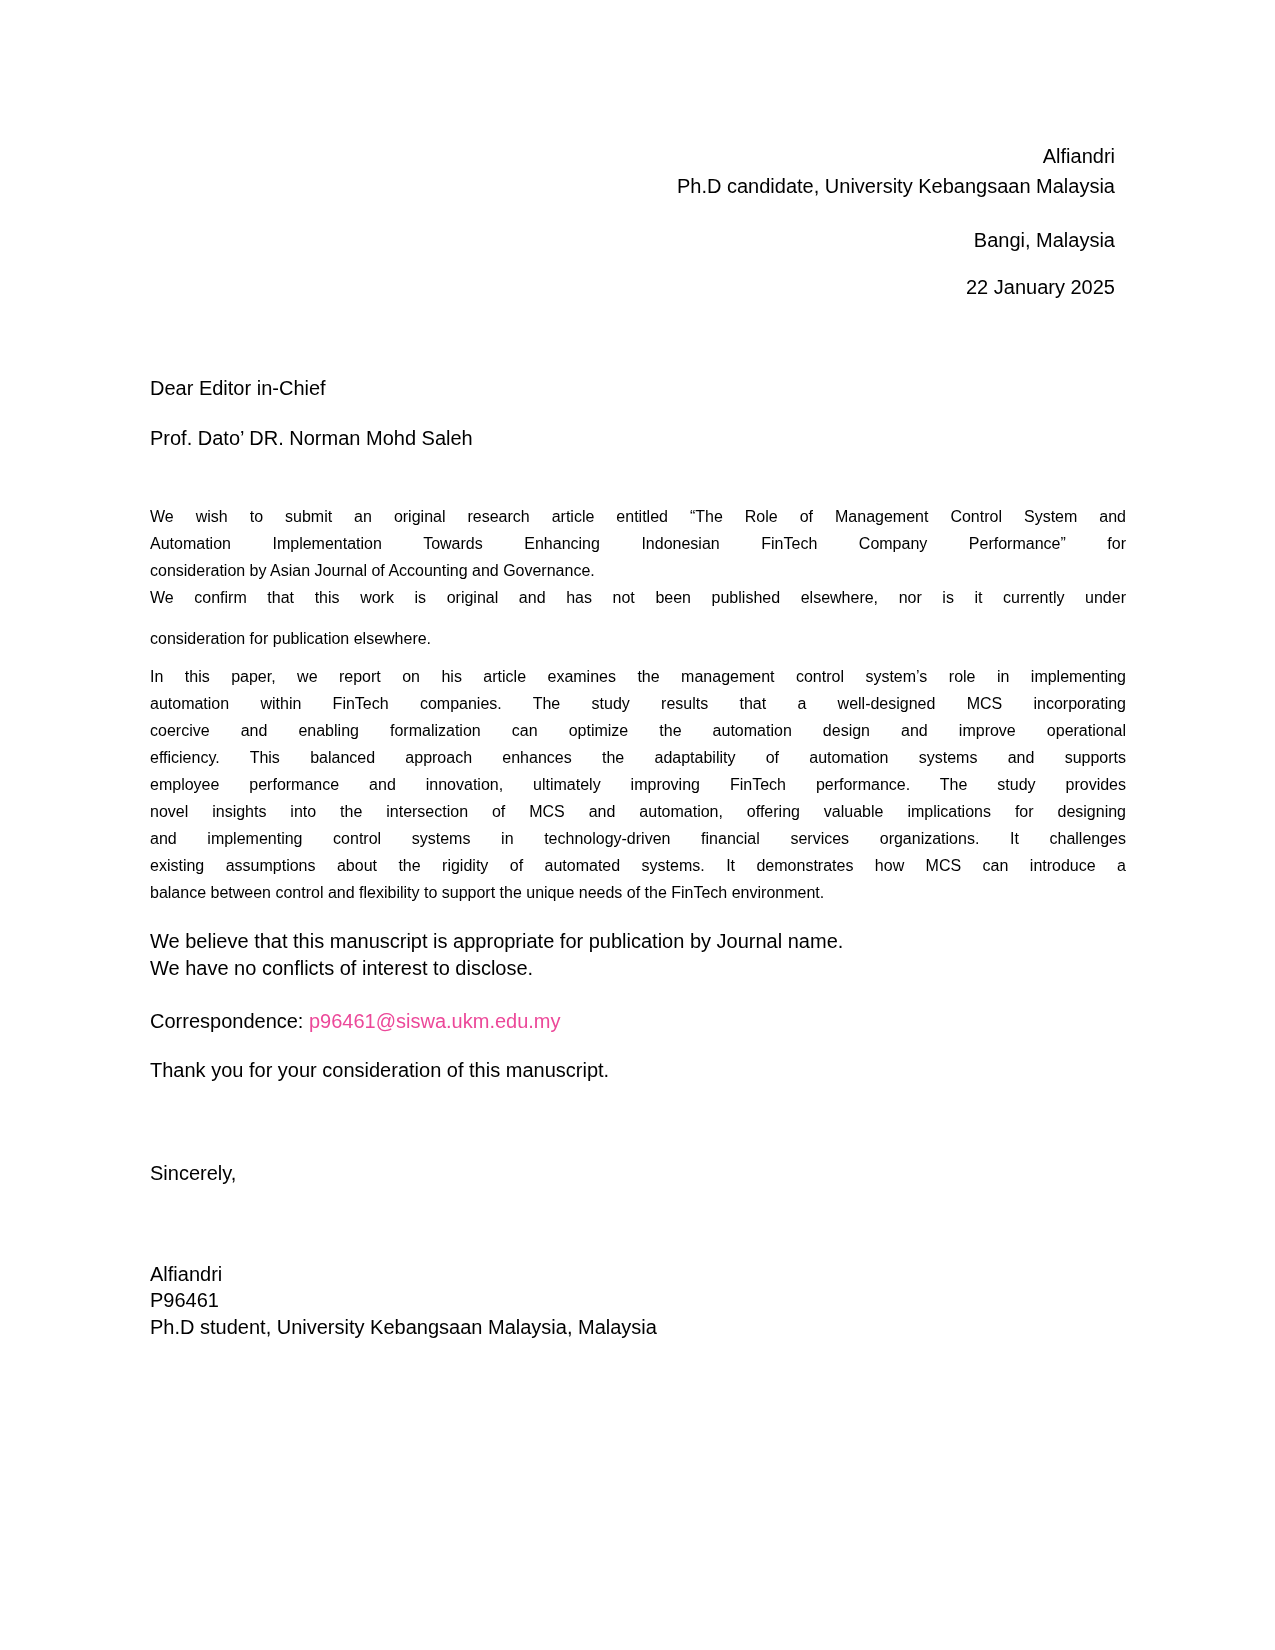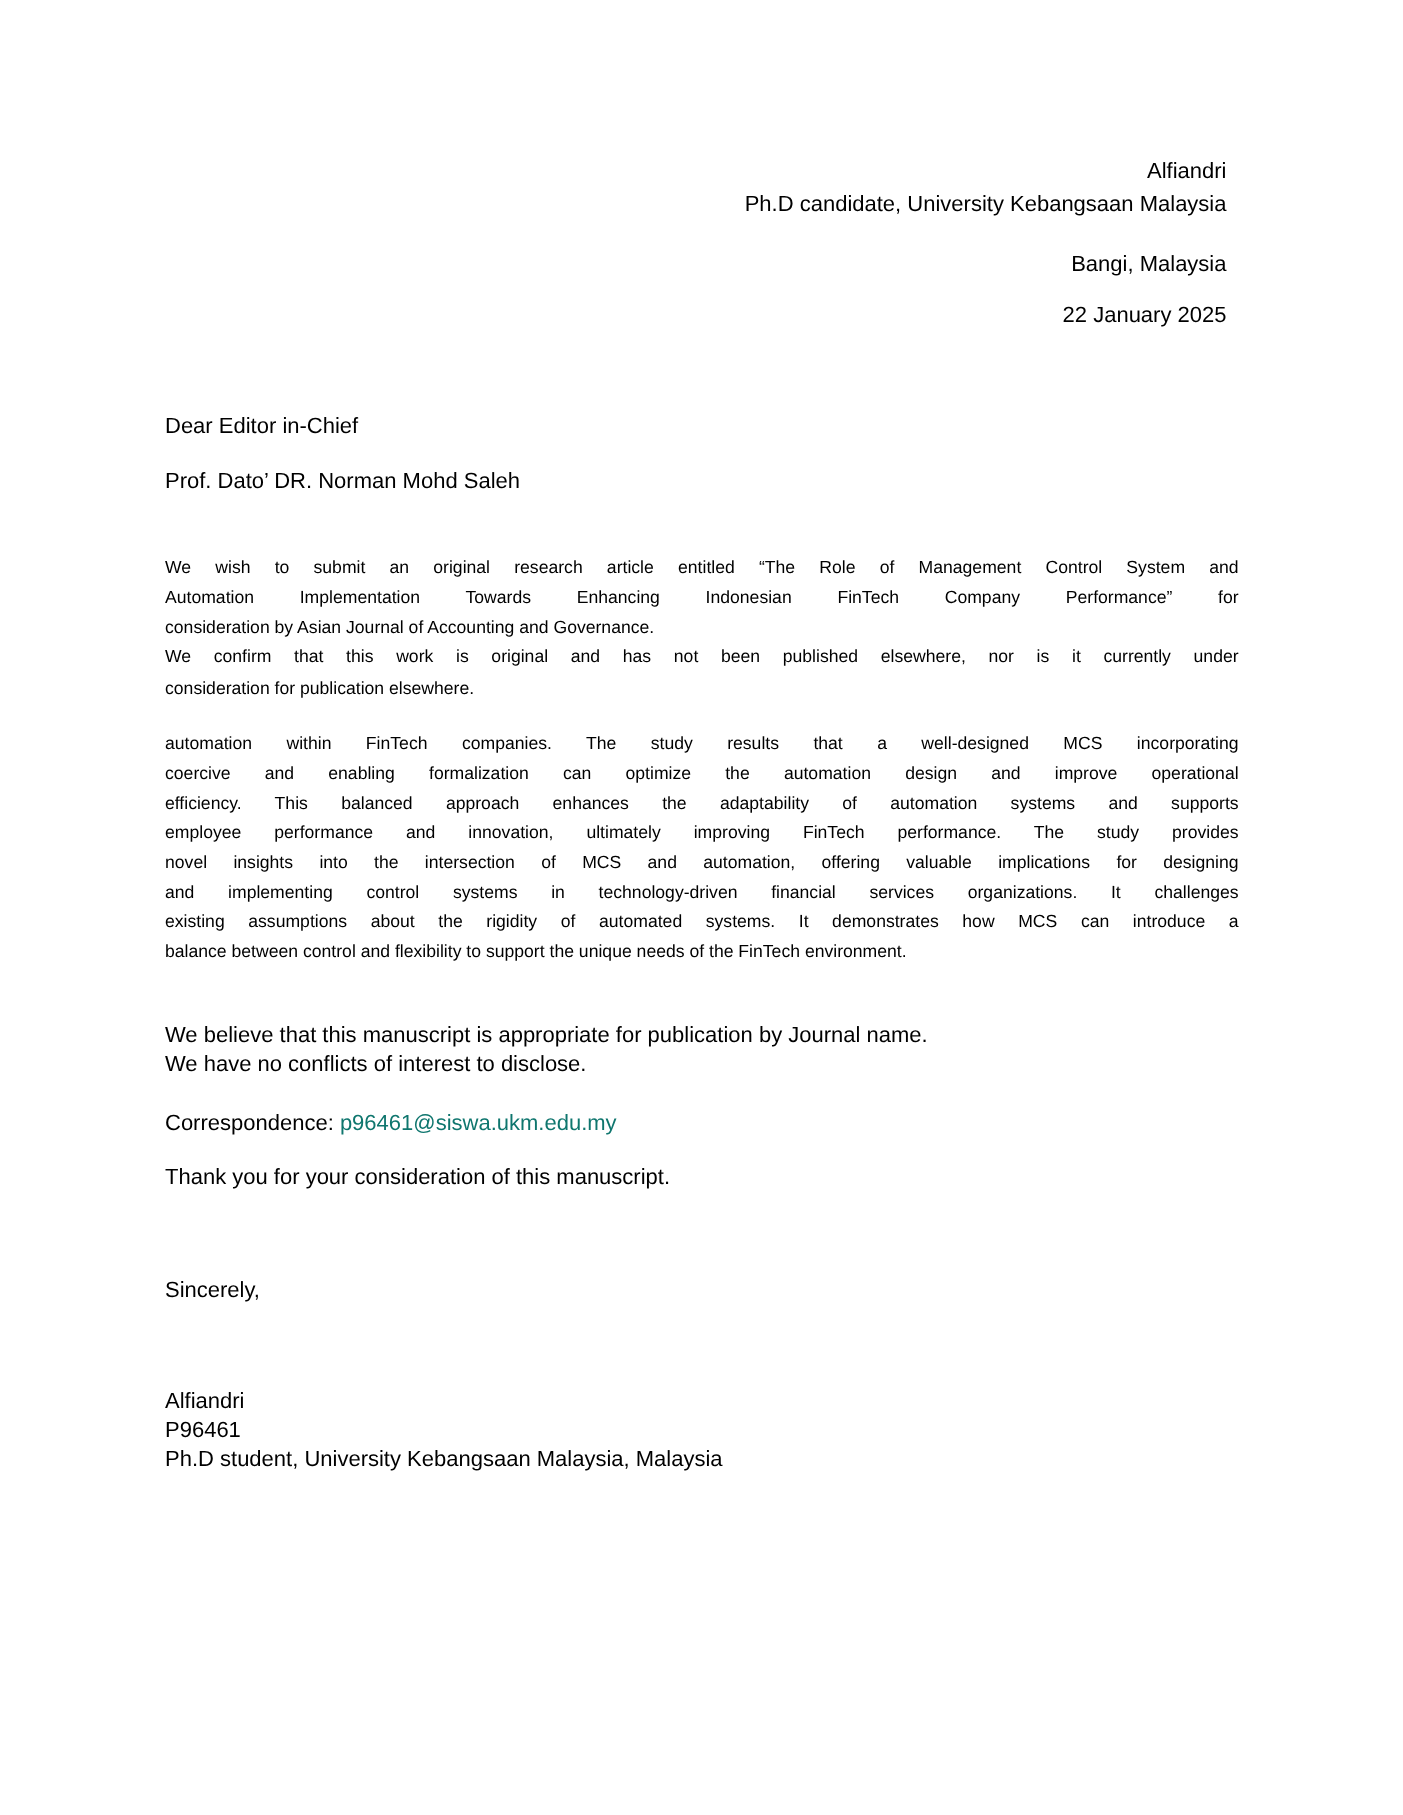--- a/index.html
+++ b/index.html
@@ -6,44 +6,45 @@
   body { width: 1275px; height: 1650px; position: relative; overflow: hidden;
          font-family: "Liberation Sans", "DejaVu Sans", sans-serif; color: #000; }
   .page { position: absolute; left: 0; top: 0; width: 1275px; height: 1292px; background: #fff; }
   .line { position: absolute; font-size: 20px; line-height: 27px; white-space: nowrap; }
   .right { right: 160px; text-align: right; }
   .left { left: 150px; }
   .para { position: absolute; left: 150px; width: 976px; font-size: 16px; line-height: 27px;
           text-align: justify; text-align-last: left; }
   .para .pl { display: block; text-align: justify; text-align-last: justify; white-space: normal; }
   .para .pl.last { text-align-last: left; }
-  a.email { color: #0f766e; text-decoration: none; }
+  a.email { color: #ec4899; text-decoration: none; }
 </style>
 </head>
 <body>
 
 <div class="page">
 
   <div class="line right" style="top:143px">Alfiandri</div>
   <div class="line right" style="top:173px">Ph.D candidate, University Kebangsaan Malaysia</div>
   <div class="line right" style="top:227px">Bangi, Malaysia</div>
   <div class="line right" style="top:274px">22 January 2025</div>
 
   <div class="line left" style="top:375px">Dear Editor in-Chief</div>
   <div class="line left" style="top:425px">Prof. Dato’ DR. Norman Mohd Saleh</div>
 
   <div class="para" style="top:503px">
     <span class="pl">We wish to submit an original research article entitled “The Role of Management Control System and</span>
     <span class="pl">Automation Implementation Towards Enhancing Indonesian FinTech Company Performance” for</span>
     <span class="pl last">consideration by Asian Journal of Accounting and Governance.</span>
     <span class="pl">We confirm that this work is original and has not been published elsewhere, nor is it currently under</span>
-    <span class="pl last" style="margin-top:2px">consideration for publication elsewhere.</span>
+    <span class="pl last" style="margin-top:14px">consideration for publication elsewhere.</span>
   </div>
 
   <div class="para" style="top:663px">
+    <span class="pl">In this paper, we report on his article examines the management control system’s role in implementing</span>
     <span class="pl">automation within FinTech companies.  The study results that a well-designed MCS incorporating</span>
     <span class="pl">coercive and enabling formalization can optimize the automation design and improve operational</span>
     <span class="pl">efficiency. This balanced approach enhances the adaptability of automation systems and supports</span>
     <span class="pl">employee performance and innovation, ultimately improving FinTech performance. The study provides</span>
     <span class="pl">novel insights into the intersection of MCS and automation, offering valuable implications for designing</span>
     <span class="pl">and implementing control systems in technology-driven financial services organizations. It challenges</span>
     <span class="pl">existing assumptions about the rigidity of automated systems. It demonstrates how MCS can introduce a</span>
     <span class="pl last">balance between control and flexibility to support the unique needs of the FinTech environment.</span>
   </div>
 

